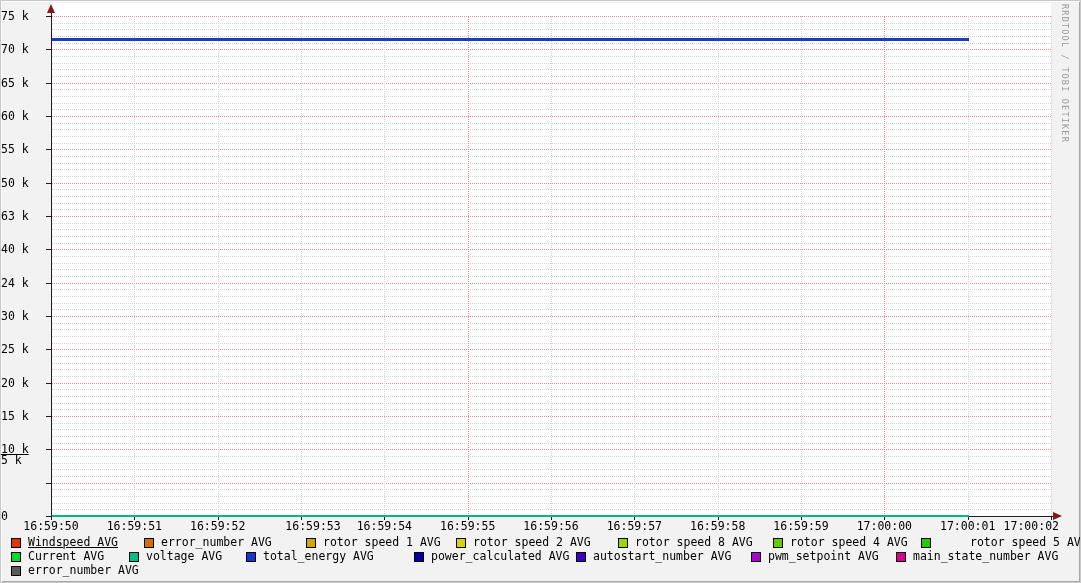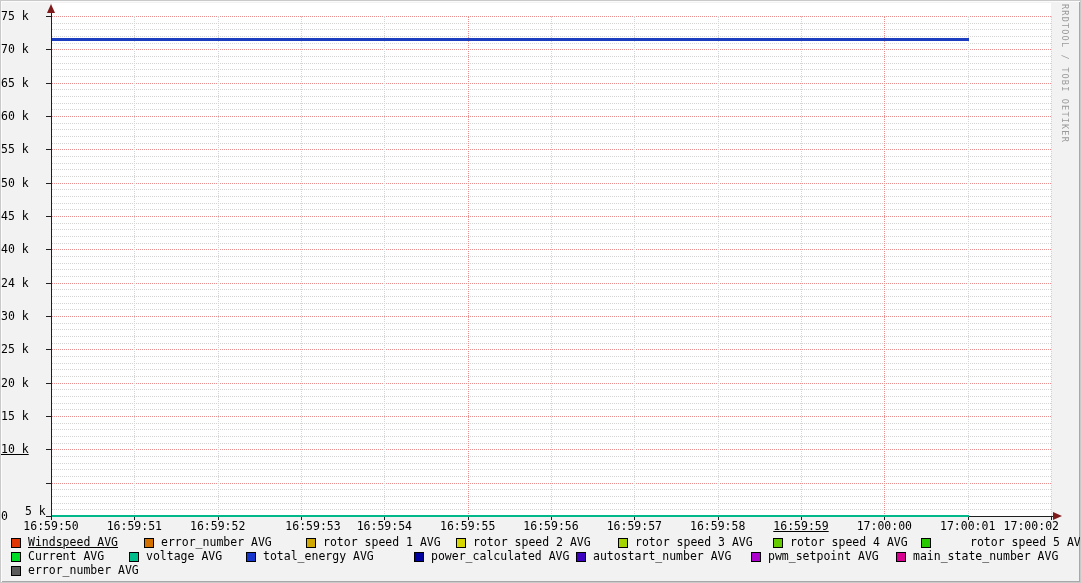--- a/index.html
+++ b/index.html
@@ -167,55 +167,55 @@
       <div class="xtick" style="left: 883px; top: 516px;"></div>
       <div class="xtick" style="left: 967px; top: 516px;"></div>
       <div class="xtick" style="left: 1050px; top: 516px;"></div>
     </div>
   <div id="series-layer">
       <div class="series" style="left: 51px; width: 916.663px; top: 37.3333px; height: 3px; background: rgb(29, 61, 192);"></div>
       <div class="series" style="left: 51px; width: 916.663px; top: 514px; height: 2px; background: rgb(0, 184, 138);"></div>
     </div>
   <div id="label-layer">
       <div class="ylabel" style="top: 508px;">0</div>
-      <div class="ylabel" style="top: 503px; padding-left: 24px;">5 k</div>
+      <div class="ylabel" style="top: 452px;">5 k</div>
       <div class="ylabel" style="top: 441.333px; text-decoration: underline;">10 k</div>
       <div class="ylabel" style="top: 408px;">15 k</div>
       <div class="ylabel" style="top: 374.667px;">20 k</div>
       <div class="ylabel" style="top: 341.333px;">25 k</div>
       <div class="ylabel" style="top: 308px;">30 k</div>
       <div class="ylabel" style="top: 274.667px;">24 k</div>
       <div class="ylabel" style="top: 241.333px;">40 k</div>
-      <div class="ylabel" style="top: 208px;">45 k</div>
+      <div class="ylabel" style="top: 208px;">63 k</div>
       <div class="ylabel" style="top: 174.667px;">50 k</div>
       <div class="ylabel" style="top: 141.333px;">55 k</div>
       <div class="ylabel" style="top: 108px;">60 k</div>
       <div class="ylabel" style="top: 74.6667px;">65 k</div>
       <div class="ylabel" style="top: 41.3333px;">70 k</div>
       <div class="ylabel" style="top: 8px;">75 k</div>
       <div class="xlabel" style="top: 519px; left: 10px;">16:59:50</div>
       <div class="xlabel" style="top: 519px; left: 93.333px;">16:59:51</div>
       <div class="xlabel" style="top: 519px; left: 176.666px;">16:59:52</div>
       <div class="xlabel" style="top: 519px; left: 272px;">16:59:53</div>
       <div class="xlabel" style="top: 519px; left: 343.332px;">16:59:54</div>
       <div class="xlabel" style="top: 519px; left: 426.665px;">16:59:55</div>
       <div class="xlabel" style="top: 519px; left: 509.998px;">16:59:56</div>
       <div class="xlabel" style="top: 519px; left: 593.331px;">16:59:57</div>
       <div class="xlabel" style="top: 519px; left: 676.664px;">16:59:58</div>
-      <div class="xlabel" style="top: 519px; left: 759.997px; text-decoration: underline;">16:59:59</div>
+      <div class="xlabel" style="top: 519px; left: 759.997px;">16:59:59</div>
       <div class="xlabel" style="top: 519px; left: 843.33px;">17:00:00</div>
       <div class="xlabel" style="top: 519px; left: 926.663px;">17:00:01</div>
       <div class="xlabel last" style="top: 519px; left: 977.996px;">17:00:02</div>
     </div>
   <div id="legend">
       <div class="legend-item" style="left: 10px; top: 535px; text-decoration: underline;"><span class="swatch" style="background: rgb(224, 53, 0);"></span><span>Windspeed AVG</span></div>
       <div class="legend-item" style="left: 143px; top: 535px;"><span class="swatch" style="background: rgb(212, 112, 0);"></span><span>error_number AVG</span></div>
       <div class="legend-item" style="left: 305px; top: 535px;"><span class="swatch" style="background: rgb(208, 168, 0);"></span><span>rotor speed 1 AVG</span></div>
       <div class="legend-item" style="left: 455px; top: 535px;"><span class="swatch" style="background: rgb(214, 214, 0);"></span><span>rotor speed 2 AVG</span></div>
-      <div class="legend-item" style="left: 617px; top: 535px;"><span class="swatch" style="background: rgb(164, 212, 0);"></span><span>rotor speed 3 AVG</span></div>
+      <div class="legend-item" style="left: 617px; top: 535px;"><span class="swatch" style="background: rgb(164, 212, 0);"></span><span>rotor speed 8 AVG</span></div>
       <div class="legend-item" style="left: 772px; top: 535px;"><span class="swatch" style="background: rgb(100, 204, 0);"></span><span>rotor speed 4 AVG</span></div>
       <div class="legend-item" style="left: 920px; top: 535px; gap: 32px;"><span class="swatch" style="background: rgb(40, 200, 0);"></span><span>rotor speed 5 AVG</span></div>
       <div class="legend-item" style="left: 10px; top: 549px;"><span class="swatch" style="background: rgb(0, 220, 40);"></span><span>Current AVG</span></div>
       <div class="legend-item" style="left: 128px; top: 549px;"><span class="swatch" style="background: rgb(0, 189, 139);"></span><span>voltage AVG</span></div>
       <div class="legend-item" style="left: 245px; top: 549px;"><span class="swatch" style="background: rgb(21, 53, 204);"></span><span>total_energy AVG</span></div>
       <div class="legend-item" style="left: 413px; top: 549px;"><span class="swatch" style="background: rgb(0, 0, 158);"></span><span>power_calculated AVG</span></div>
       <div class="legend-item" style="left: 575px; top: 549px;"><span class="swatch" style="background: rgb(60, 0, 192);"></span><span>autostart_number AVG</span></div>
       <div class="legend-item" style="left: 750px; top: 549px;"><span class="swatch" style="background: rgb(172, 0, 204);"></span><span>pwm_setpoint AVG</span></div>
       <div class="legend-item" style="left: 895px; top: 549px;"><span class="swatch" style="background: rgb(216, 0, 144);"></span><span>main_state_number AVG</span></div>
       <div class="legend-item" style="left: 10px; top: 563px;"><span class="swatch" style="background: rgb(90, 90, 90);"></span><span>error_number AVG</span></div>

